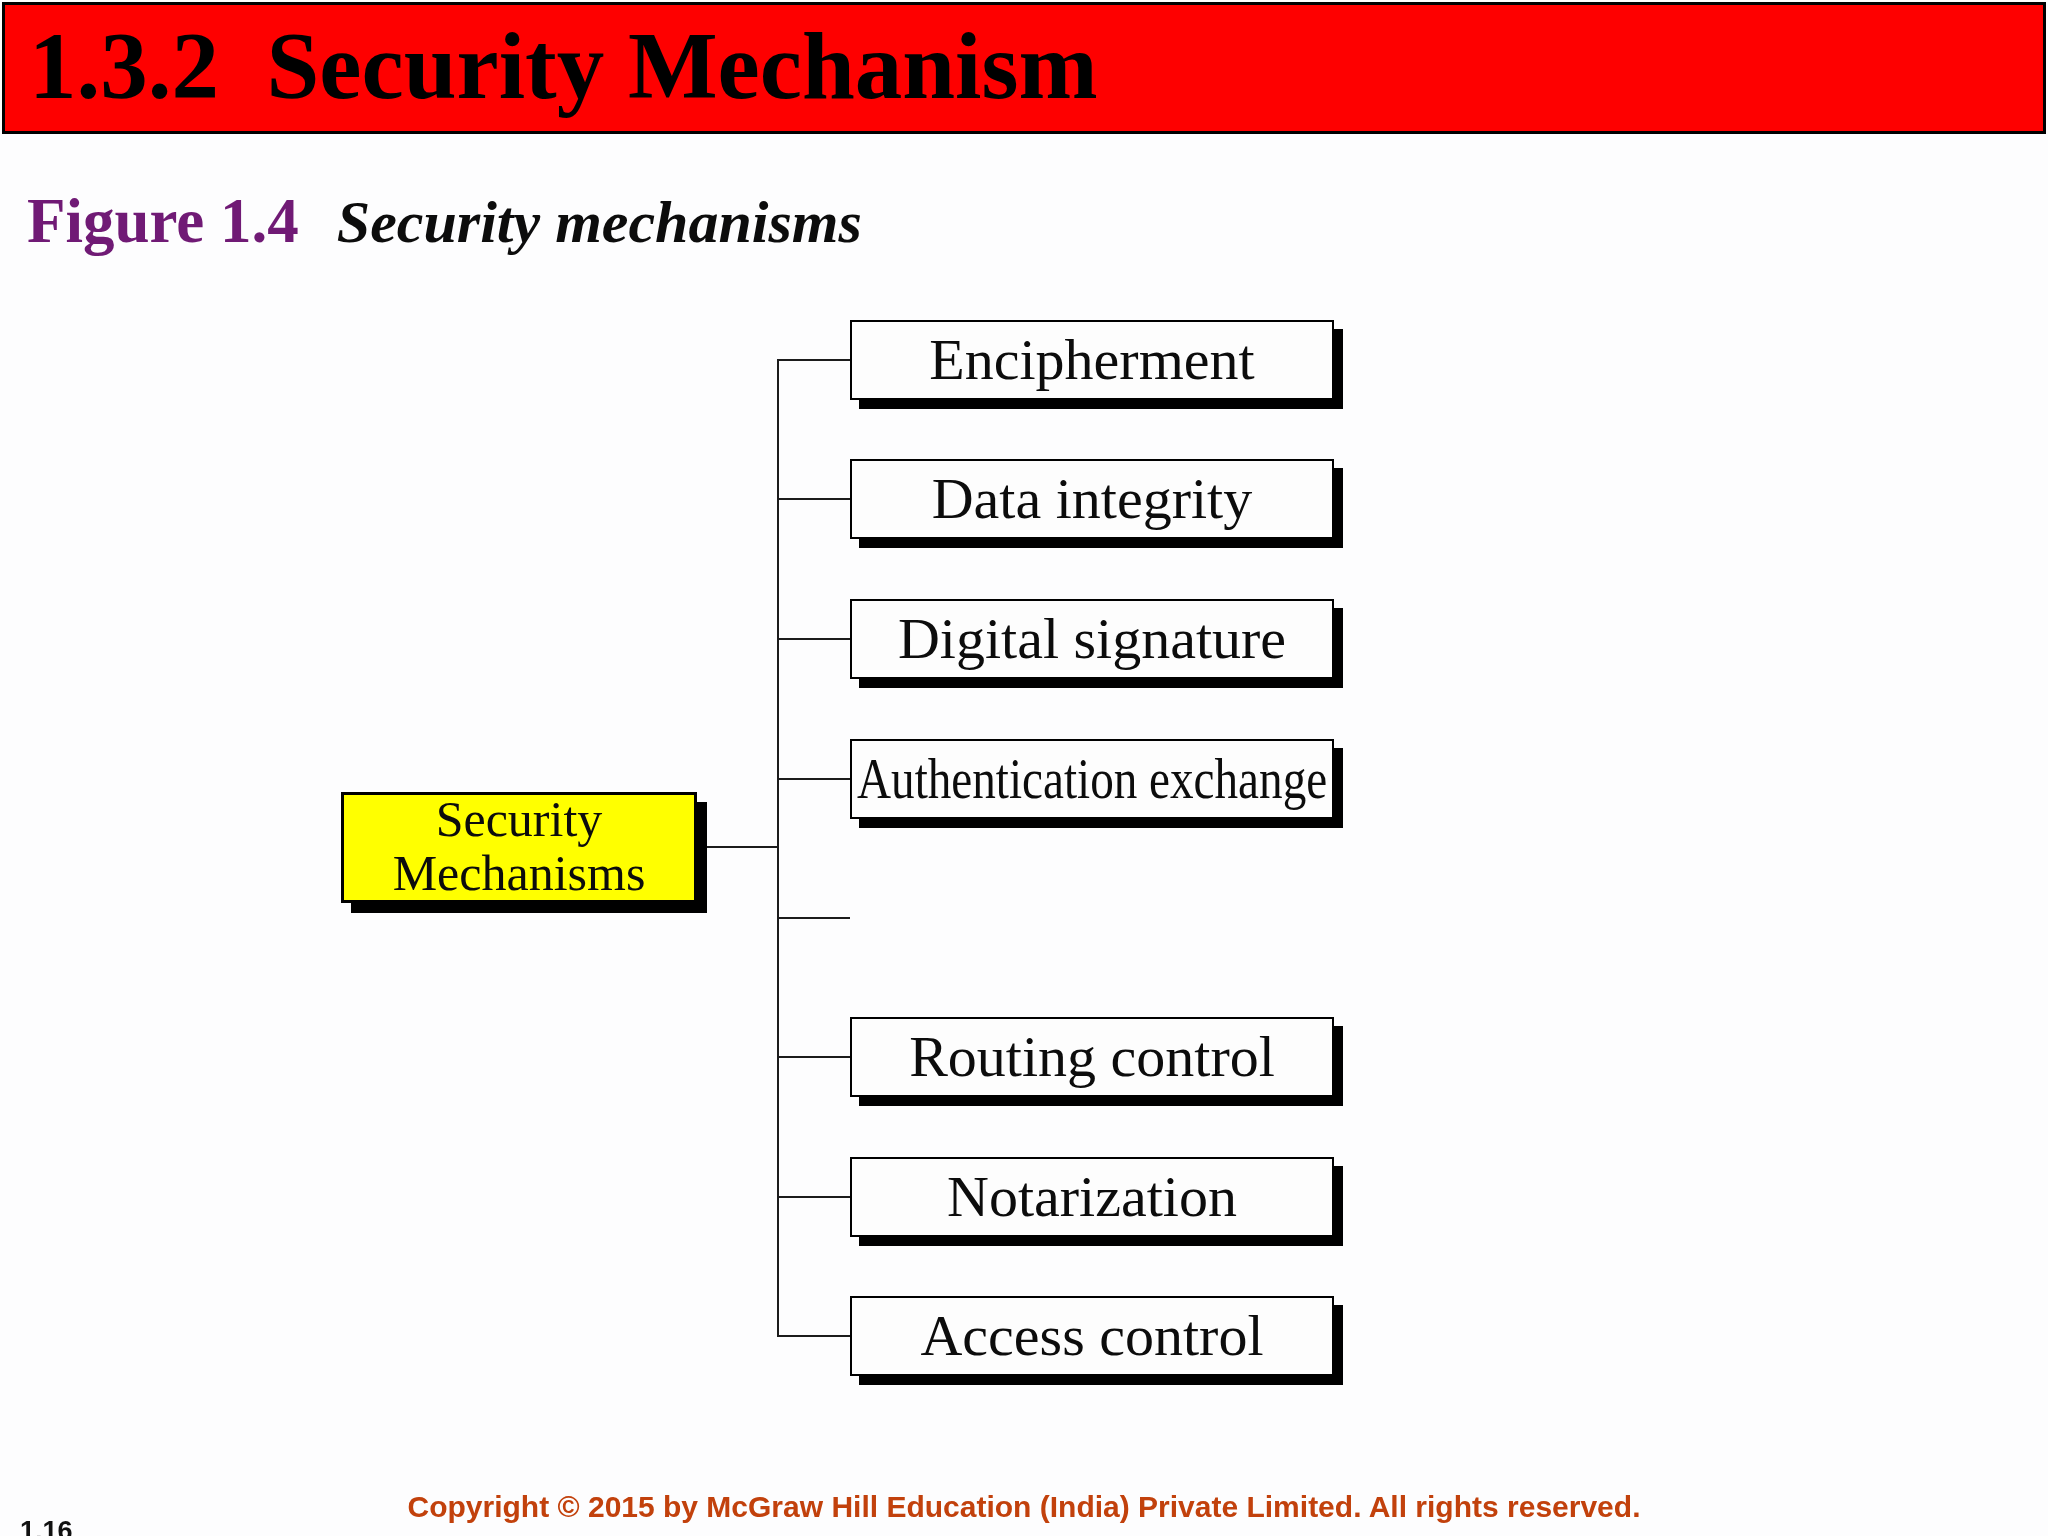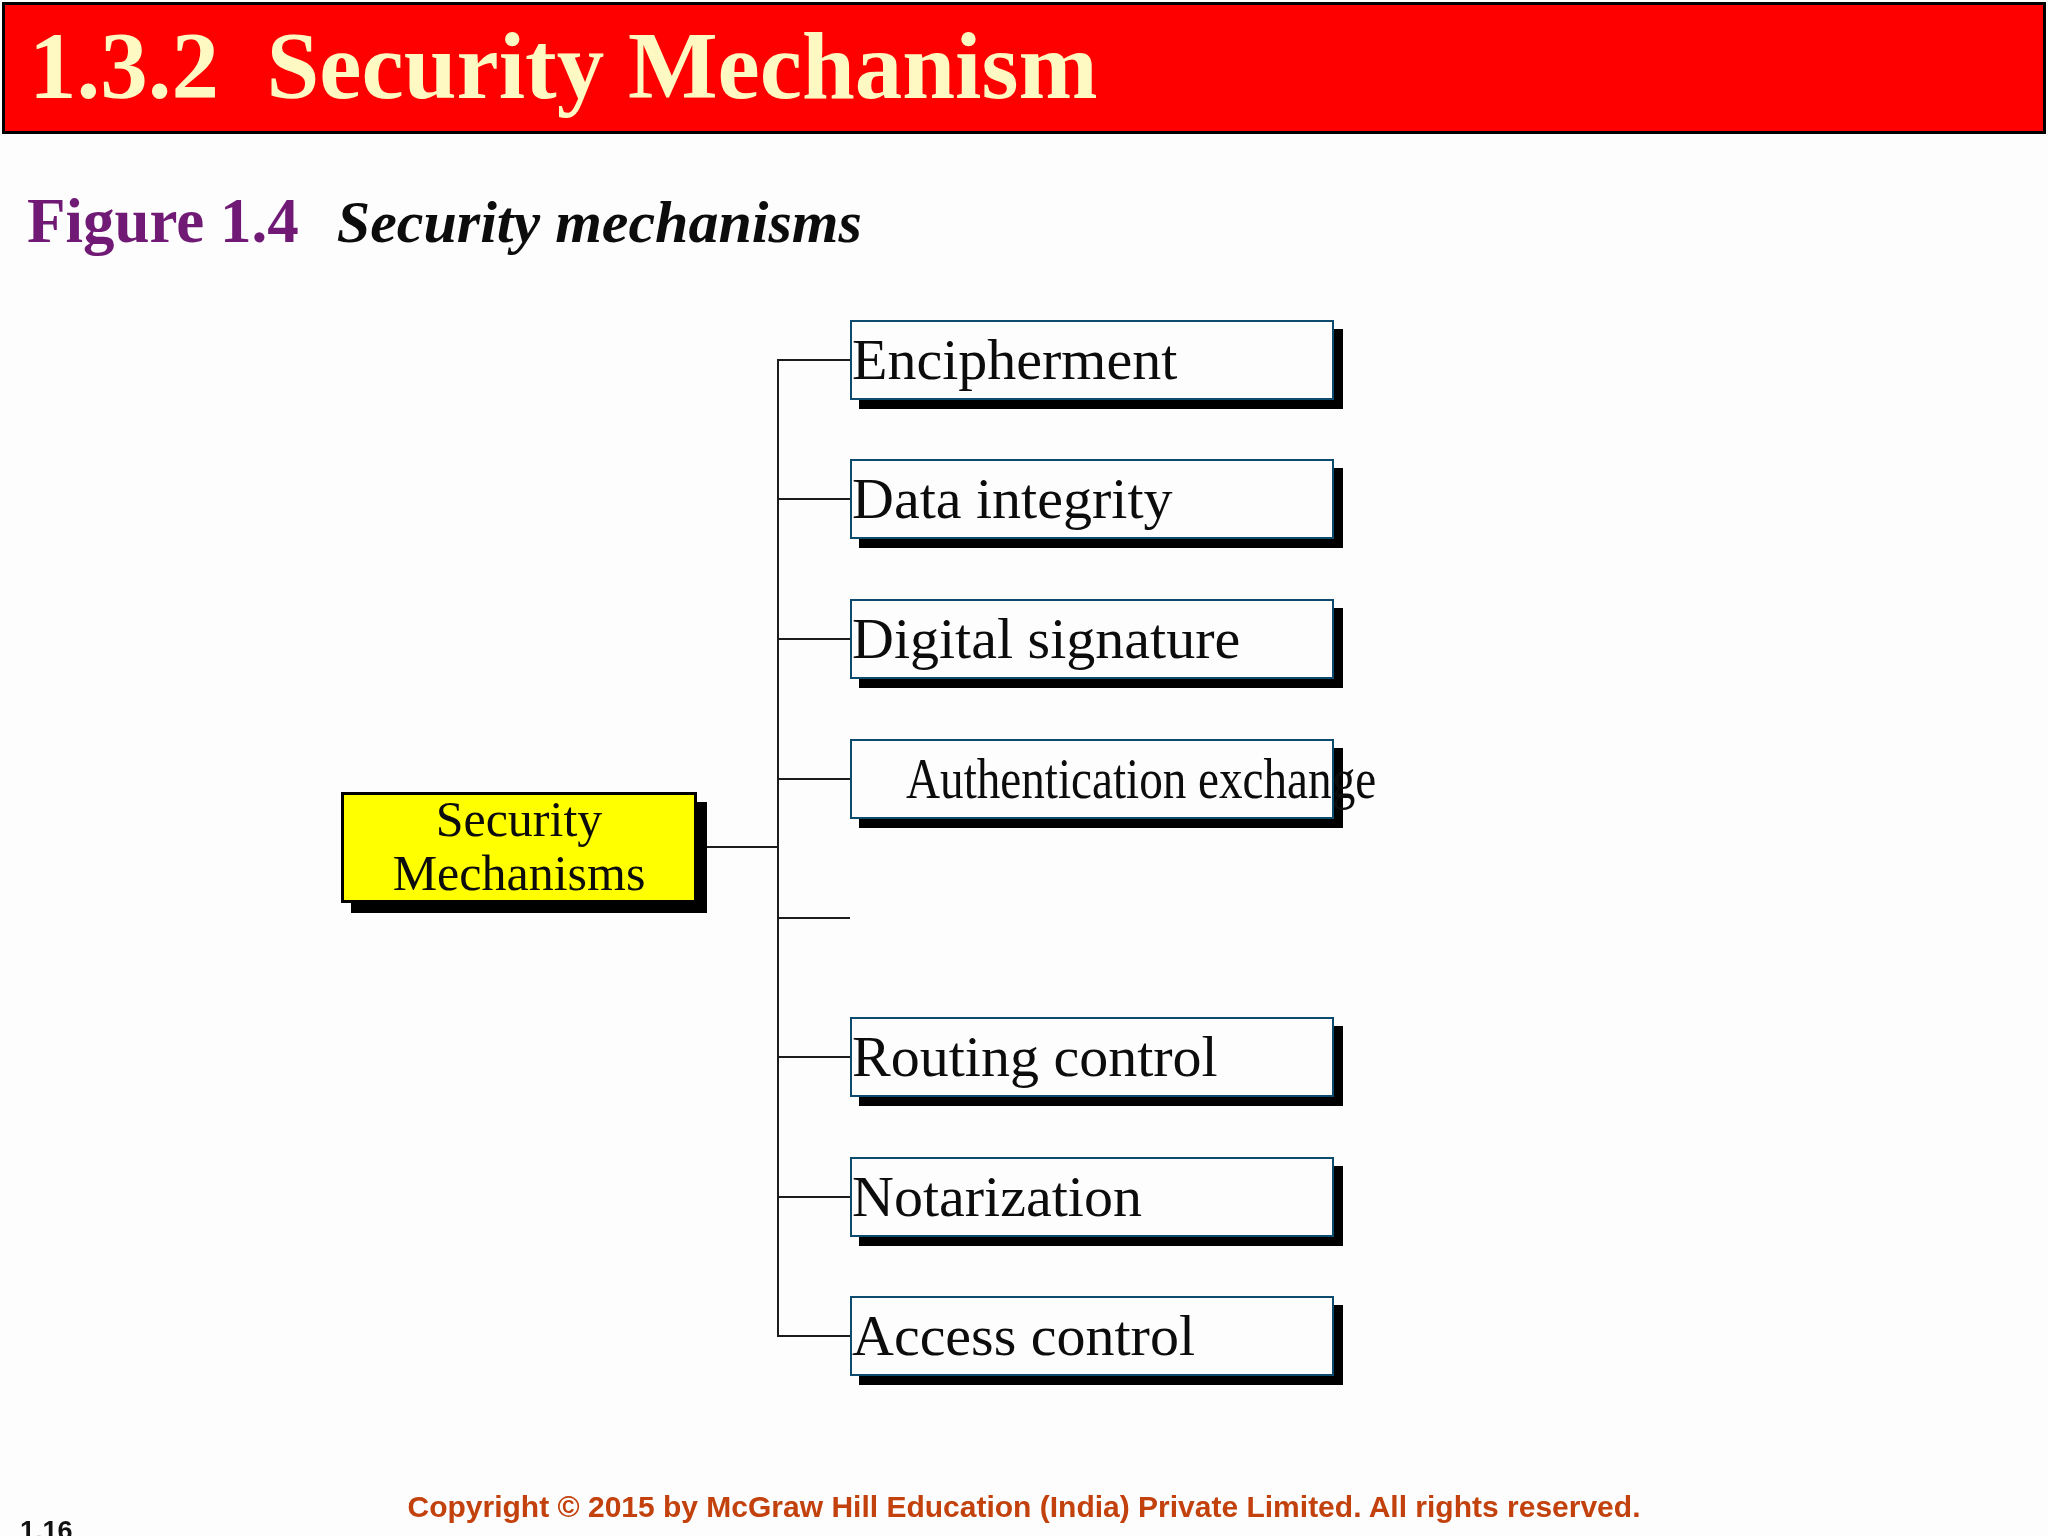--- a/index.html
+++ b/index.html
@@ -13,21 +13,21 @@
 
   
   .banner{
     position:absolute;left:2px;top:2px;width:2038px;height:126px;
     border:3px solid #000;
     display:flex;align-items:center;
   }
   .banner-title{
     font-weight:bold;
     font-size:95px;
-    color:#fef9c3;
+    color:#000000;
     padding-left:24px;
     white-space:pre;
     letter-spacing:0px;
     line-height:1;
     transform:translateY(-2px);
   }
 
   
   .figure-line{
     position:absolute;left:27px;top:190px;
@@ -46,23 +46,23 @@
     border:3px solid #000;
     box-shadow:10px 10px 0 #000;
     display:flex;flex-direction:column;align-items:center;justify-content:flex-end;
     text-align:center;
   }
   .root-line{font-size:50px;line-height:54px;color:#0c0c0c;white-space:nowrap;}
 
   .mech-box{
     position:absolute;left:850px;width:480px;height:76px;
     background:#fdfdfd;
-    border:2px solid #0c4a6e;
+    border:2px solid #000000;
     box-shadow:9px 9px 0 #000;
-    display:flex;align-items:center;
+    display:flex;align-items:center;justify-content:center;
     overflow:visible;
   }
   .mech-label{
     font-size:58px;line-height:1;color:#0c0c0c;white-space:nowrap;
     transform-origin:center center;
   }
   .mech-box.b1{top:320px}
   .mech-box.b2{top:459px}
   .mech-box.b3{top:599px}
   .mech-box.b4{top:739px}

